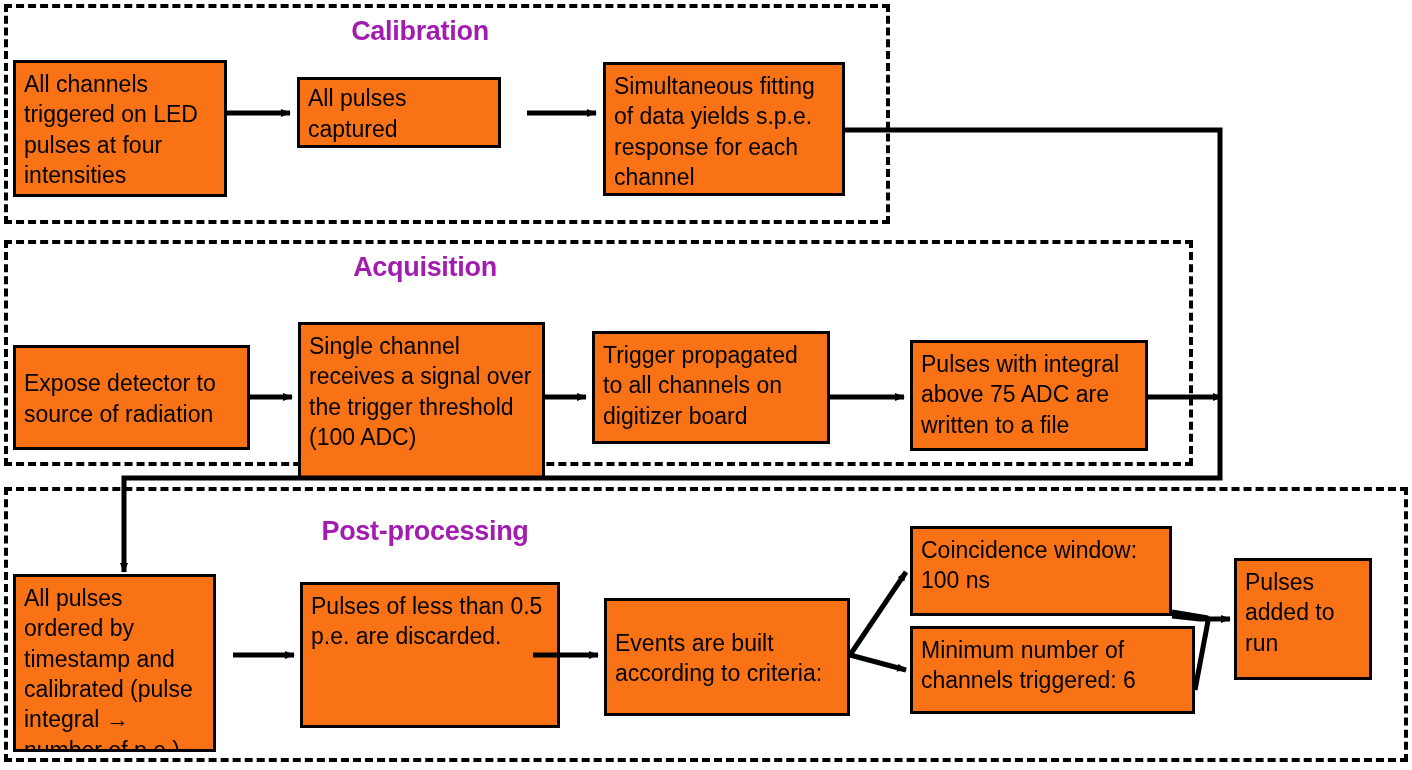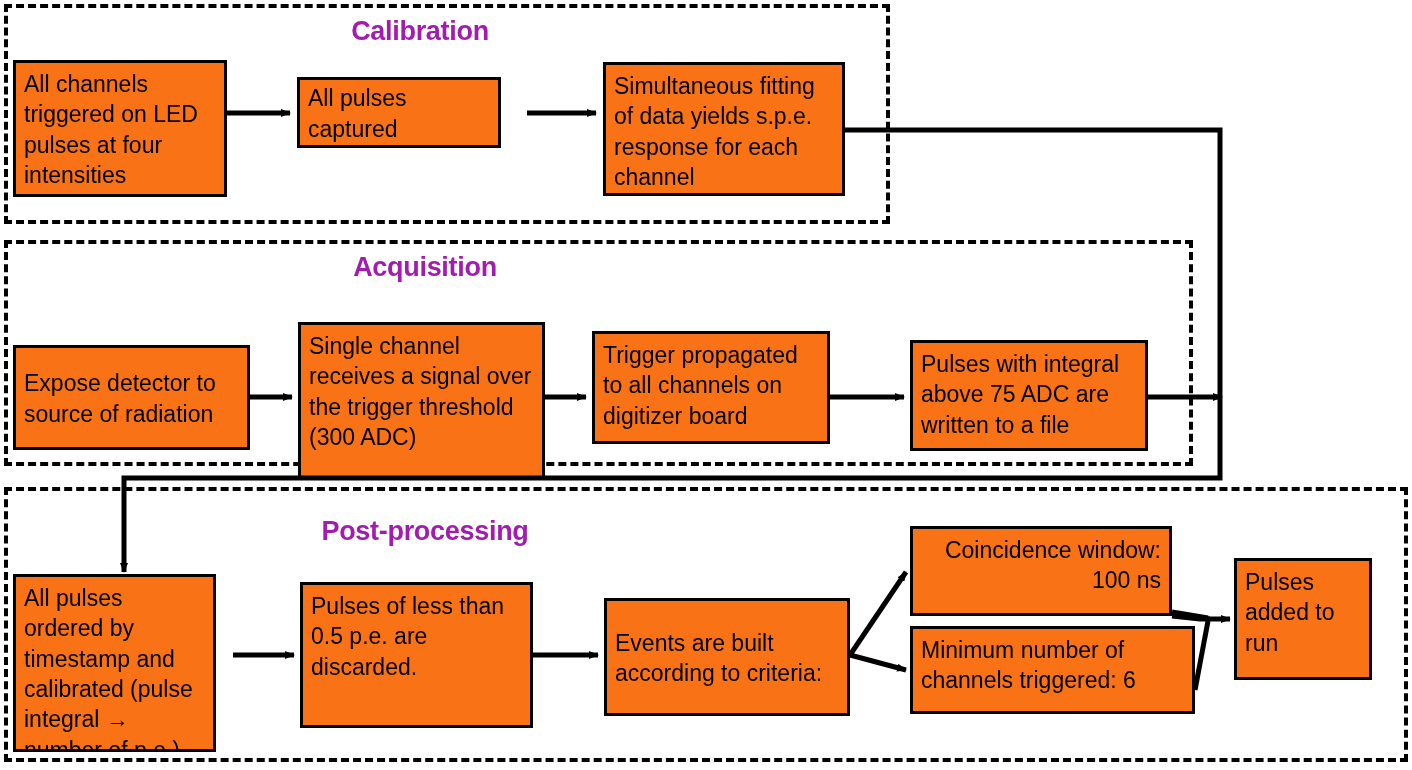--- a/index.html
+++ b/index.html
@@ -78,39 +78,39 @@
     <span>All pulses captured</span>
   </div>
   <div class="node" style="left:603px; top:62px; width:242px; height:134px;justify-content:center;">
     <span>Simultaneous fitting of data yields s.p.e. response for each channel</span>
   </div>
 
   <div class="node vcenter" style="left:13px; top:345px; width:237px; height:105px;">
     <span>Expose detector to source of radiation</span>
   </div>
   <div class="node" style="left:298px; top:322px; width:247px; height:158px;">
-    <span>Single channel receives a signal over the trigger threshold (300 ADC)</span>
+    <span>Single channel receives a signal over the trigger threshold (100 ADC)</span>
   </div>
   <div class="node" style="left:592px; top:331px; width:238px; height:113px;">
     <span>Trigger propagated to all channels on digitizer board</span>
   </div>
   <div class="node" style="left:910px; top:340px; width:238px; height:111px;">
     <span>Pulses with integral above 75 ADC are written to a file</span>
   </div>
 
   <div class="node" style="left:13px; top:574px; width:203px; height:178px;">
     <span>All pulses ordered by timestamp and calibrated (pulse integral → number of p.e.)</span>
   </div>
-  <div class="node" style="left:300px; top:582px; width:233px; height:146px;">
+  <div class="node" style="left:300px; top:582px; width:260px; height:146px;">
     <span>Pulses of less than 0.5 p.e. are discarded.</span>
   </div>
   <div class="node vcenter" style="left:604px; top:598px; width:246px; height:118px;">
     <span>Events are built according to criteria:</span>
   </div>
-  <div class="node" style="left:910px; top:526px; width:262px; height:90px;text-align:right;">
+  <div class="node" style="left:910px; top:526px; width:262px; height:90px;">
     <span>Coincidence window: 100 ns</span>
   </div>
   <div class="node" style="left:910px; top:626px; width:285px; height:88px;">
     <span>Minimum number of channels triggered: 6</span>
   </div>
   <div class="node" style="left:1234px; top:558px; width:138px; height:122px;">
     <span>Pulses added to run</span>
   </div>
 
   <svg class="edges" viewBox="0 0 1412 770">

